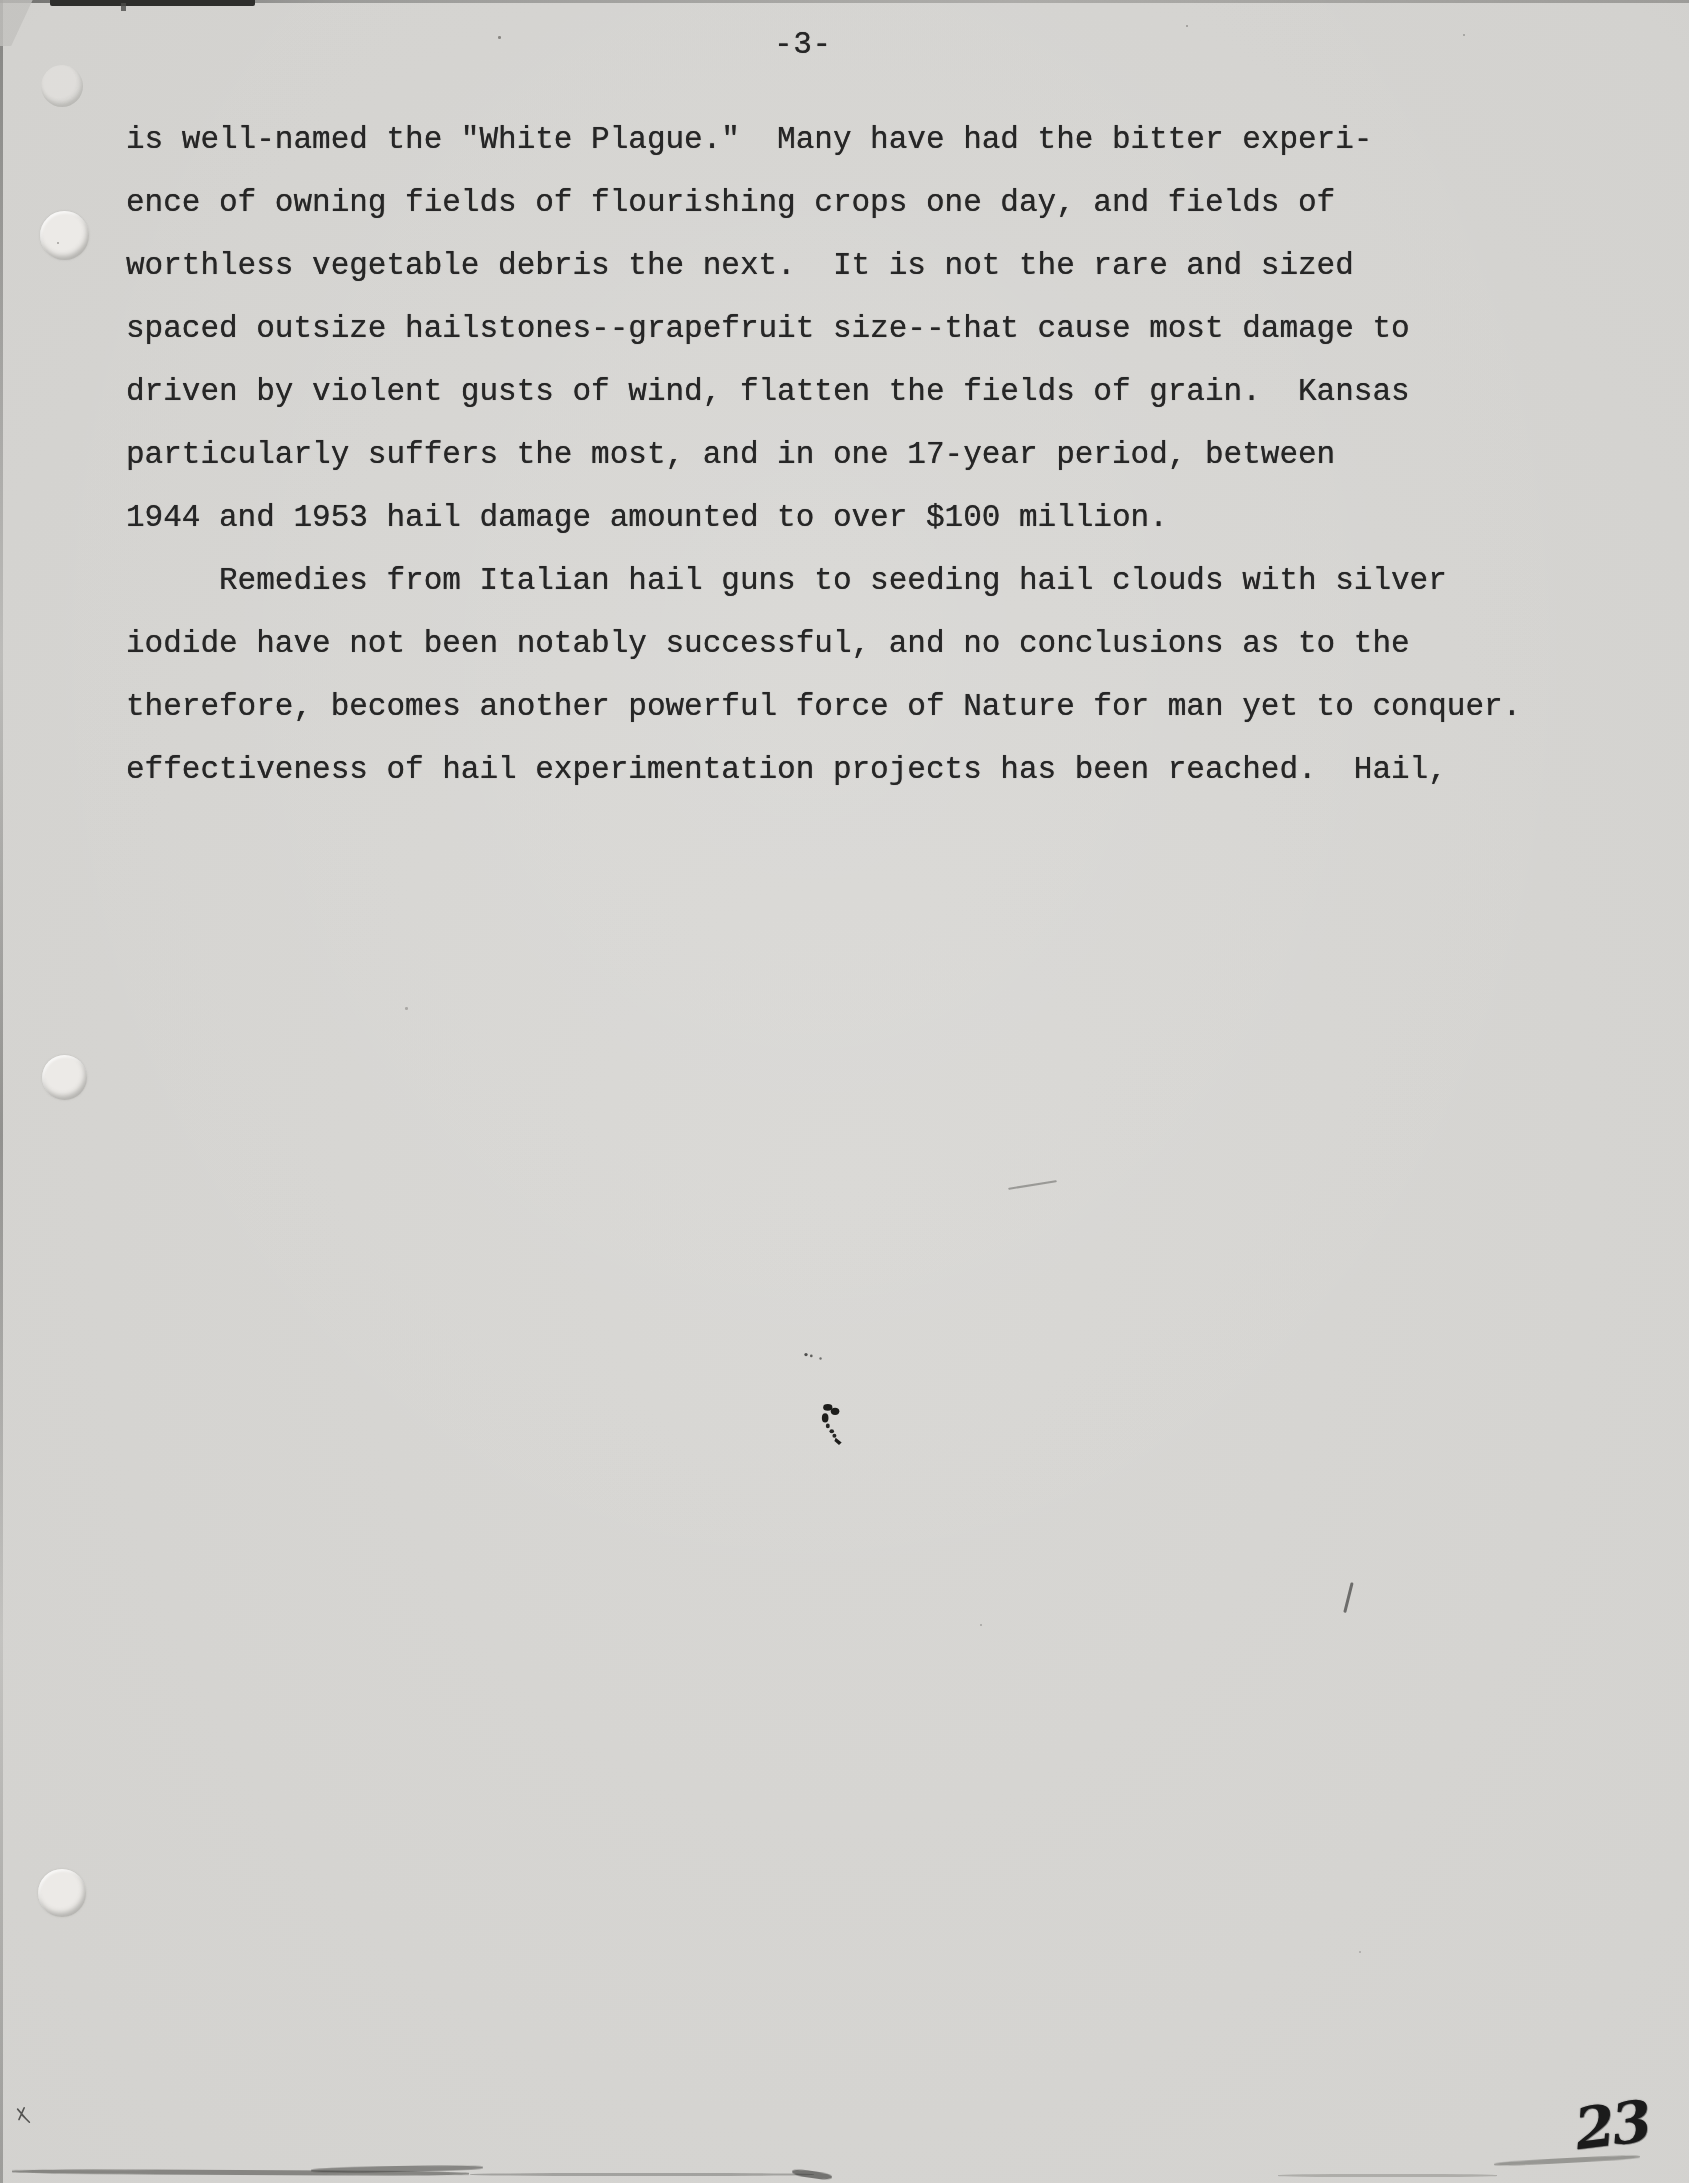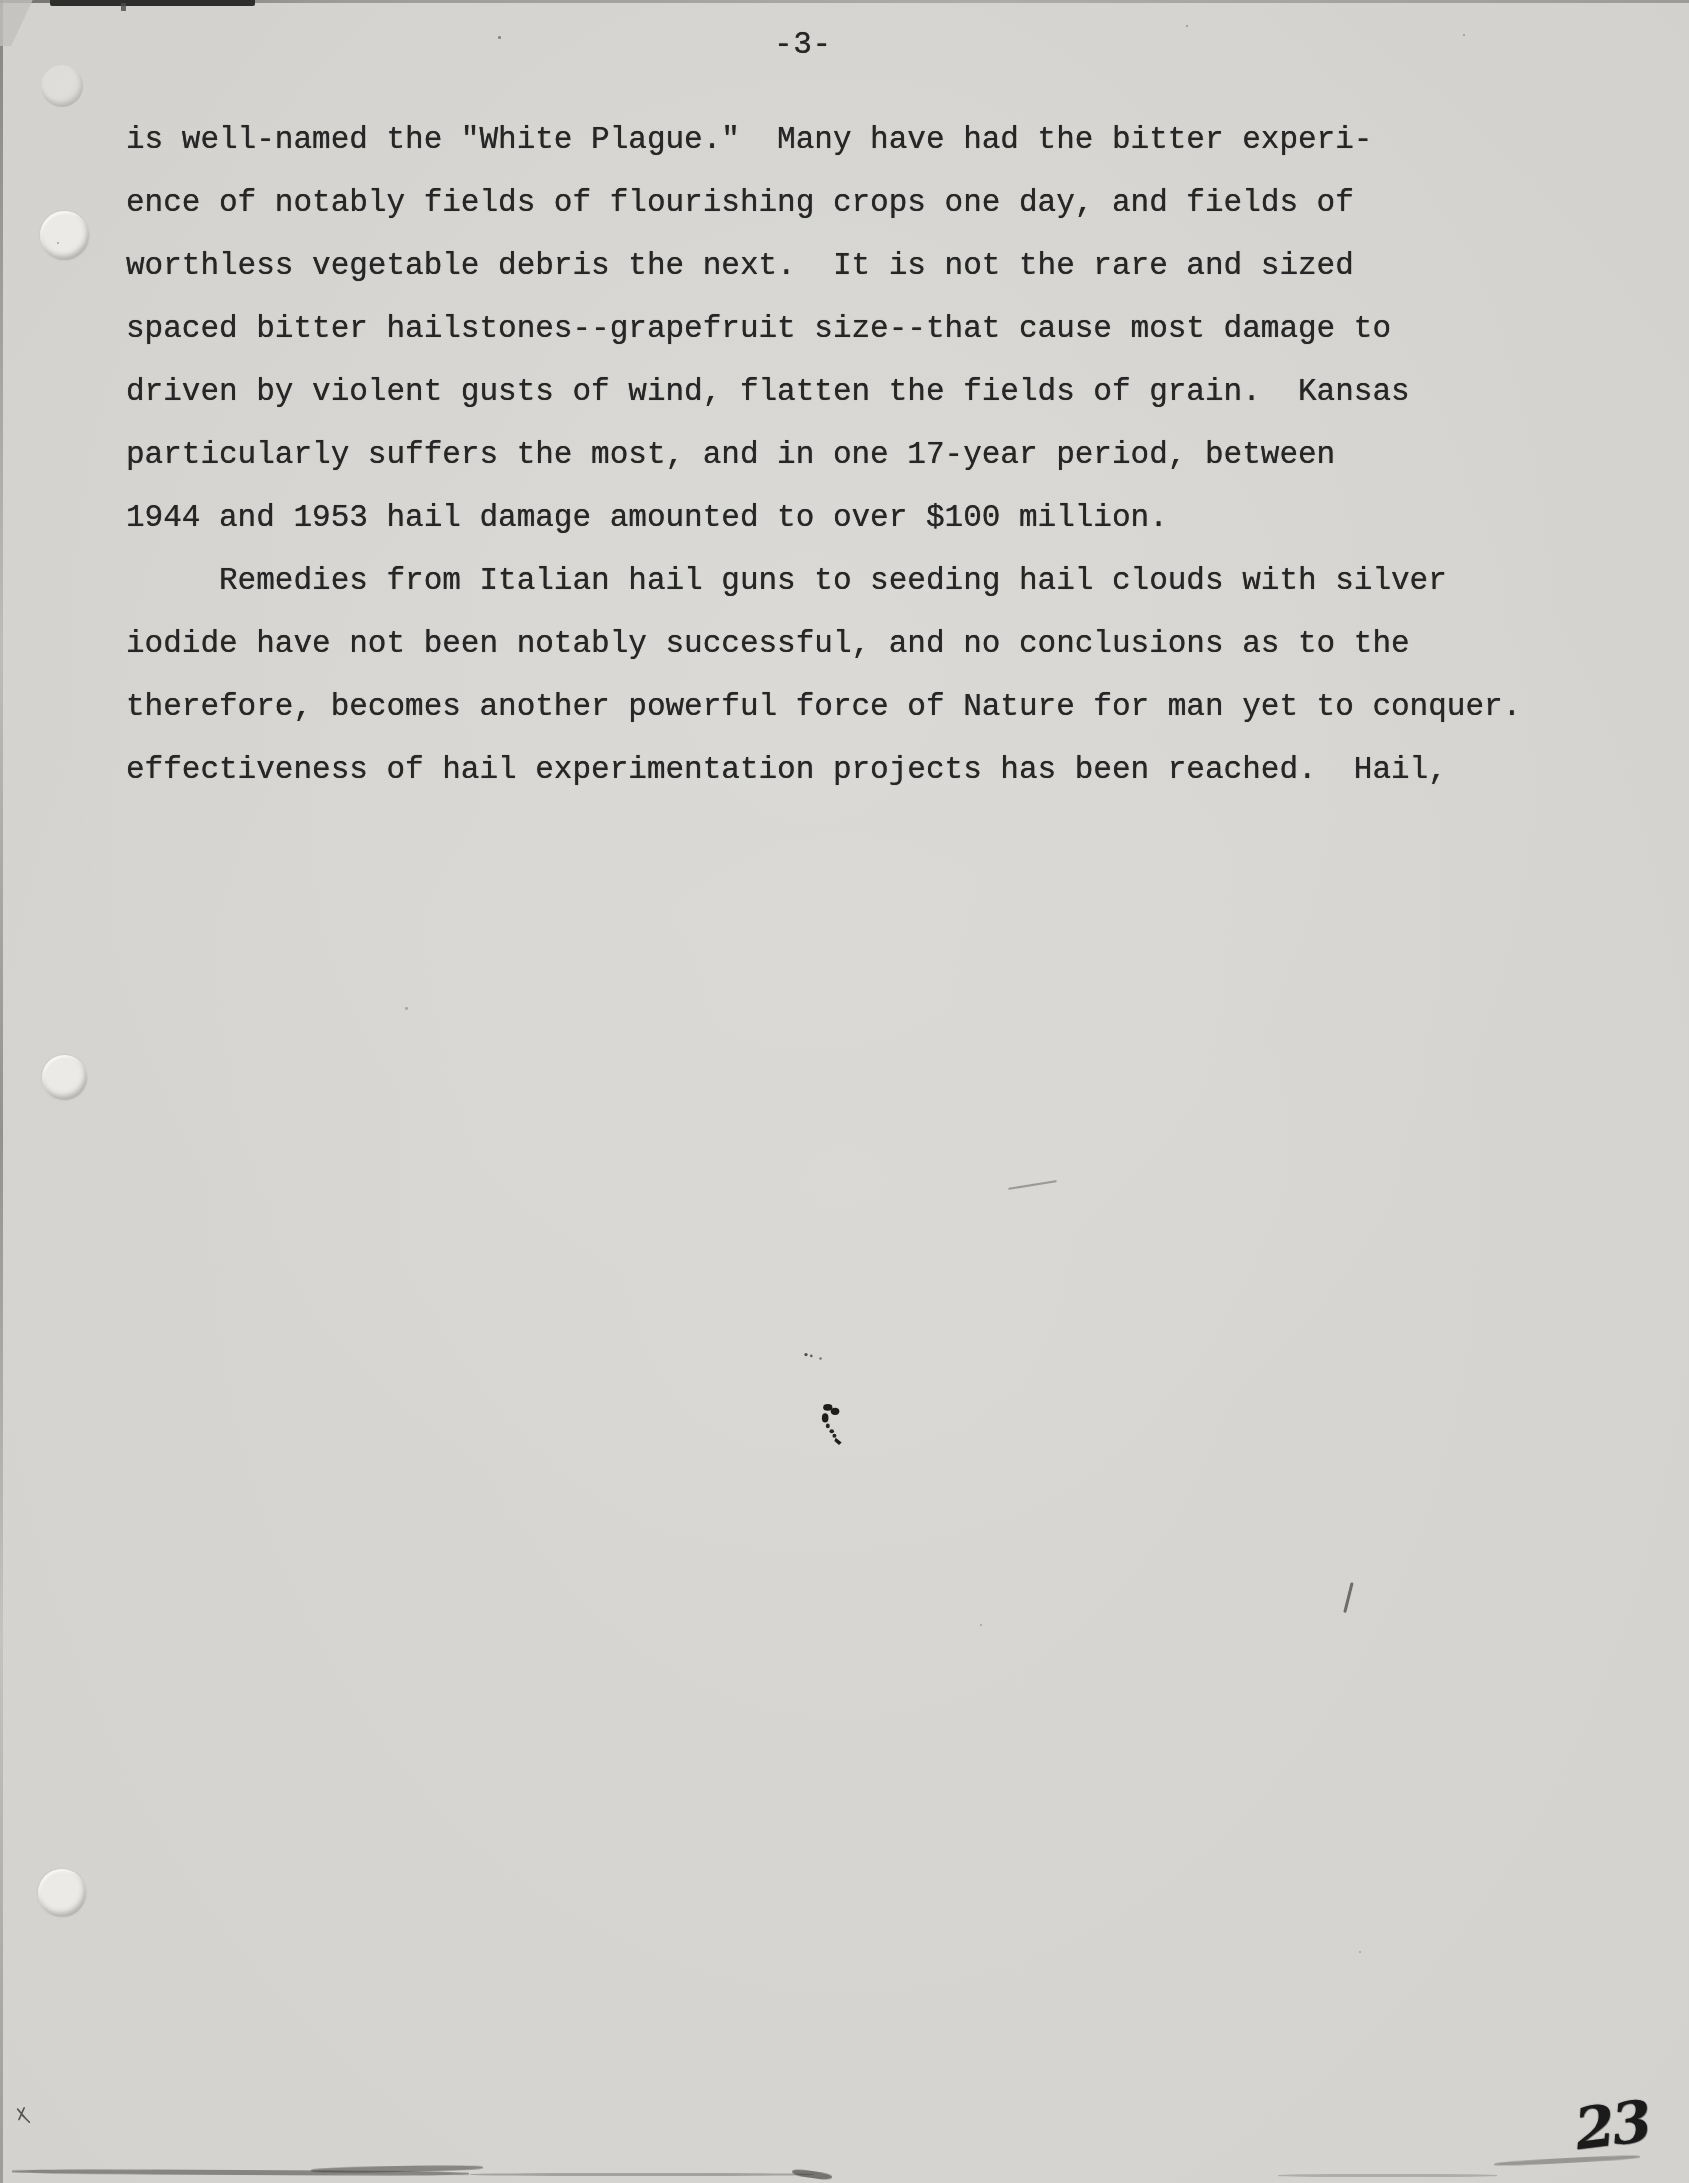--- a/index.html
+++ b/index.html
@@ -74,23 +74,23 @@
   <div class="dimple"></div>
   <div class="hole hole1"></div>
   <div class="hole hole2"></div>
   <div class="hole hole3"></div>
 
   <div class="pageno typed">-3-</div>
 
   <div class="bodytext">
     <div>
       <span class="line typed">is well-named the "White Plague."  Many have had the bitter experi-</span>
-      <span class="line typed">ence of notably fields of flourishing crops one day, and fields of</span>
+      <span class="line typed">ence of owning fields of flourishing crops one day, and fields of</span>
       <span class="line typed">worthless vegetable debris the next.  It is not the rare and sized</span>
-      <span class="line typed">spaced bitter hailstones--grapefruit size--that cause most damage to</span>
+      <span class="line typed">spaced outsize hailstones--grapefruit size--that cause most damage to</span>
       <span class="line typed">driven by violent gusts of wind, flatten the fields of grain.  Kansas</span>
       <span class="line typed">particularly suffers the most, and in one 17-year period, between</span>
       <span class="line typed">1944 and 1953 hail damage amounted to over $100 million.</span>
     </div>
     <div>
       <span class="line typed">     Remedies from Italian hail guns to seeding hail clouds with silver</span>
       <span class="line typed">iodide have not been notably successful, and no conclusions as to the</span>
       <span class="line typed">therefore, becomes another powerful force of Nature for man yet to conquer.</span>
       <span class="line typed">effectiveness of hail experimentation projects has been reached.  Hail,</span>
     </div>

